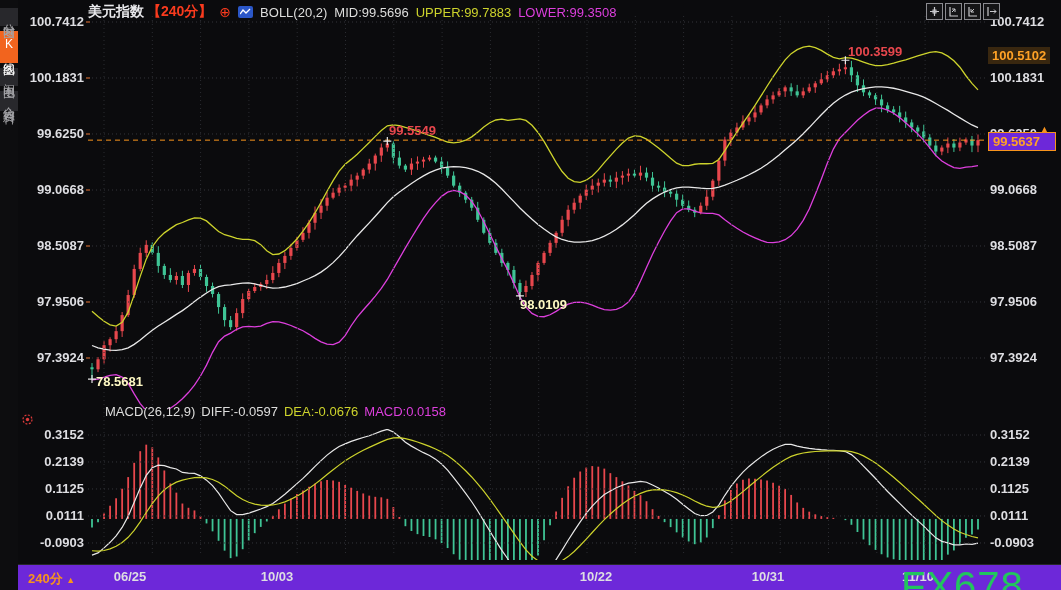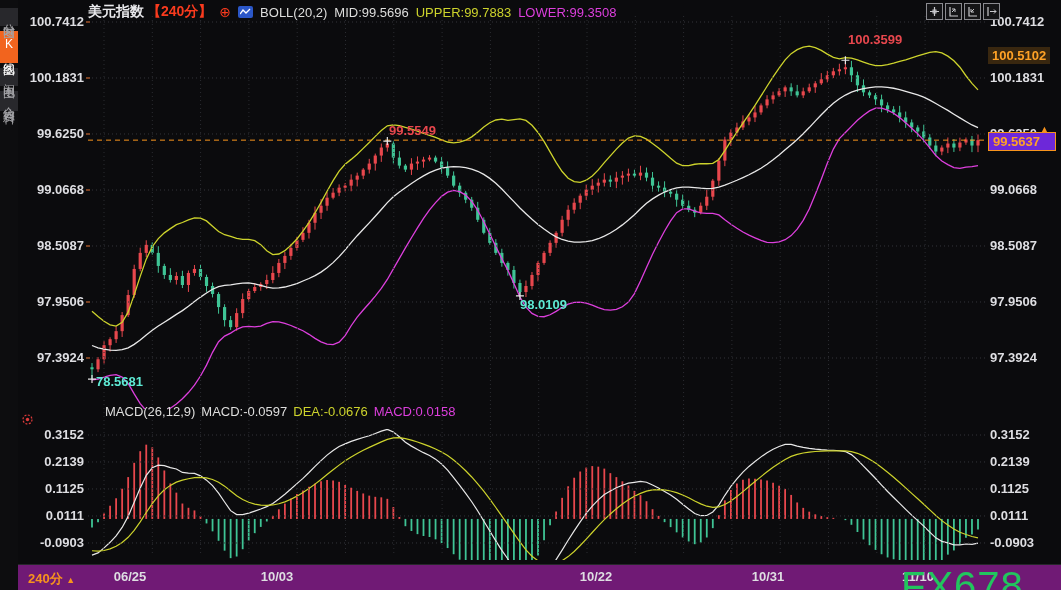--- a/index.html
+++ b/index.html
@@ -28,33 +28,33 @@
   .tool-btn{width:15px;height:15px;border:1px solid #8b8b90;background:#141416;
     display:flex;align-items:center;justify-content:center;cursor:pointer;}
   
   .ylab{position:absolute;width:60px;font-size:13px;font-weight:700;color:#dedee2;z-index:3;}
   .ylab.left{left:24px;text-align:right;}
   .ylab.right{left:990px;text-align:left;}
   .xlab{position:absolute;top:569px;font-size:13px;font-weight:700;color:#dedee2;
         transform:translateX(-50%);z-index:3;}
   
   .ann{position:absolute;font-size:13px;font-weight:700;z-index:3;}
-  .ann.red{color:#e8474d;} .ann.green{color:#5eead4;}
+  .ann.red{color:#e8474d;} .ann.green{color:#fef9c3;}
   #upper-extreme{left:988px;top:47px;padding:1px 4px;background:#39270f;color:#ffa226;
     font-size:13px;font-weight:700;z-index:4;}
   #price-tag{left:988px;top:132px;width:62px;border:1px solid #f7941d;background:#6d28d9;
     color:#ffa226;font-size:13px;font-weight:700;padding:1px 0 1px 4px;z-index:4;}
   #price-arrow{left:1040px;top:124px;color:#f7941d;font-size:9px;z-index:5;}
   
   #macd-header{left:105px;top:404px;display:flex;gap:6px;z-index:3;font-size:13px;}
   #macd-header .lab{color:#dededd;} #macd-header .dea{color:#cdd32c;}
   #macd-header .mac{color:#dd3fdd;}
   #record-icon{left:21px;top:412px;z-index:3;}
   
-  #bottom-bar{left:18px;top:564px;width:1043px;height:26px;background:#701a75;
+  #bottom-bar{left:18px;top:564px;width:1043px;height:26px;background:#6d28d9;
     border-top:1px solid #27272b;z-index:2;}
   #period-btn{position:absolute;left:10px;top:5px;color:#f7941d;font-size:13px;
     font-weight:700;cursor:pointer;}
   #period-btn .tri{font-size:9px;}
   #date-tooltip{position:absolute;left:311px;top:2px;padding:2px 8px;background:#3e2418;
     color:#f7ead0;font-size:13px;font-weight:700;z-index:3;}
   
   #watermark{left:901px;top:537px;font-size:40px;color:#22c55e;letter-spacing:1px;
     z-index:5;font-weight:400;margin-top:27px;}
   svg#chart-svg{position:absolute;left:0;top:0;z-index:1;}
@@ -614,35 +614,35 @@
     <svg width="11" height="11">
         <path d="M2 1v9" stroke="#c8c8cc" stroke-width="1.2"></path>
         <path d="M4 5.5h6M8 3.5l2 2-2 2" stroke="#c8c8cc" stroke-width="1" fill="none"></path>
       </svg>
   </div>
 </div>
 
 <div class="ann green" style="left:96px;top:374px">78.5681</div>
 <div class="ann red" style="left:389px;top:123px">99.5549</div>
 <div class="ann green" style="left:520px;top:297px">98.0109</div>
-<div class="ann red" style="left:848px;top:32px">100.3599</div>
+<div class="ann red" style="left:848px;top:44px">100.3599</div>
 
 <div id="upper-extreme" class="abs">100.5102</div>
 <div id="price-tag" class="abs">99.5637</div>
 <div id="price-arrow" class="abs">▲</div>
 
 <div id="record-icon" class="abs">
   <svg width="13" height="13">
       <circle cx="6.5" cy="6.5" r="4.5" fill="none" stroke="#e03b3b" stroke-width="1.2" stroke-dasharray="2 1.5"></circle>
       <circle cx="6.5" cy="6.5" r="1.7" fill="#e03b3b"></circle>
     </svg>
 </div>
 <div id="macd-header" class="abs">
   <span class="lab">MACD(26,12,9)</span>
-  <span class="lab">MACD:-0.0597</span>
+  <span class="lab">DIFF:-0.0597</span>
   <span class="dea">DEA:-0.0676</span>
   <span class="mac">MACD:0.0158</span>
 </div>
 
 <div id="bottom-bar" class="abs">
   <div id="period-btn">
     <span>240分</span> <span class="tri">▲</span>
   </div>
 </div>
 

